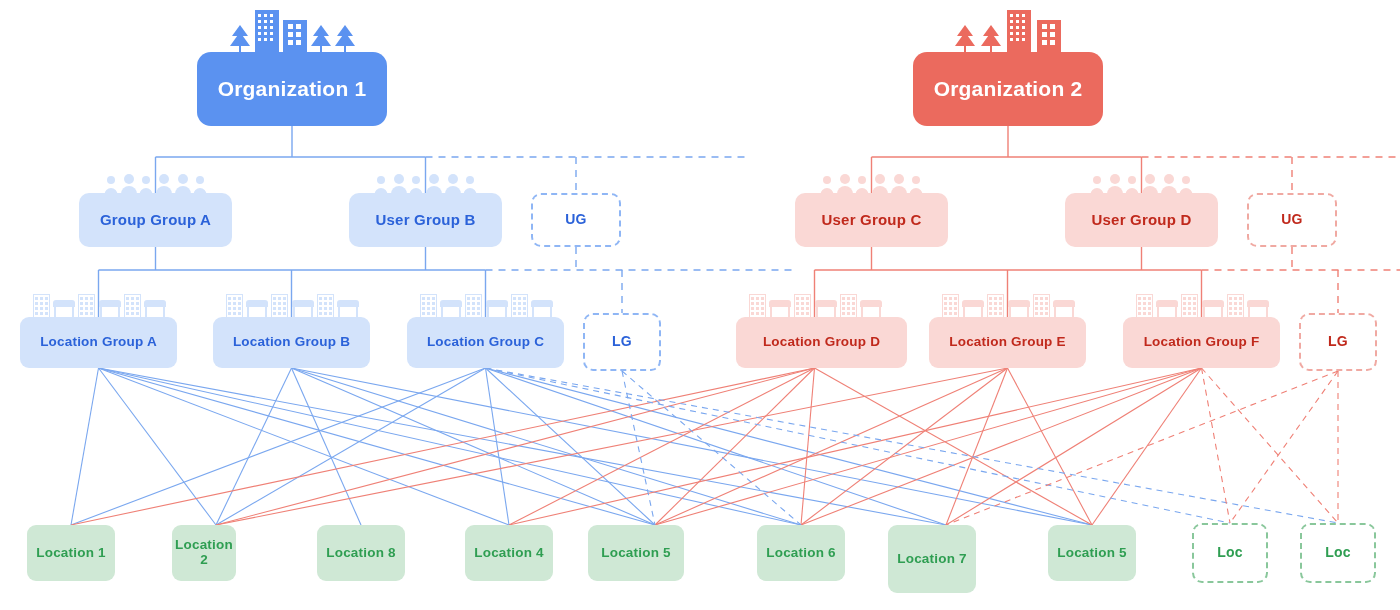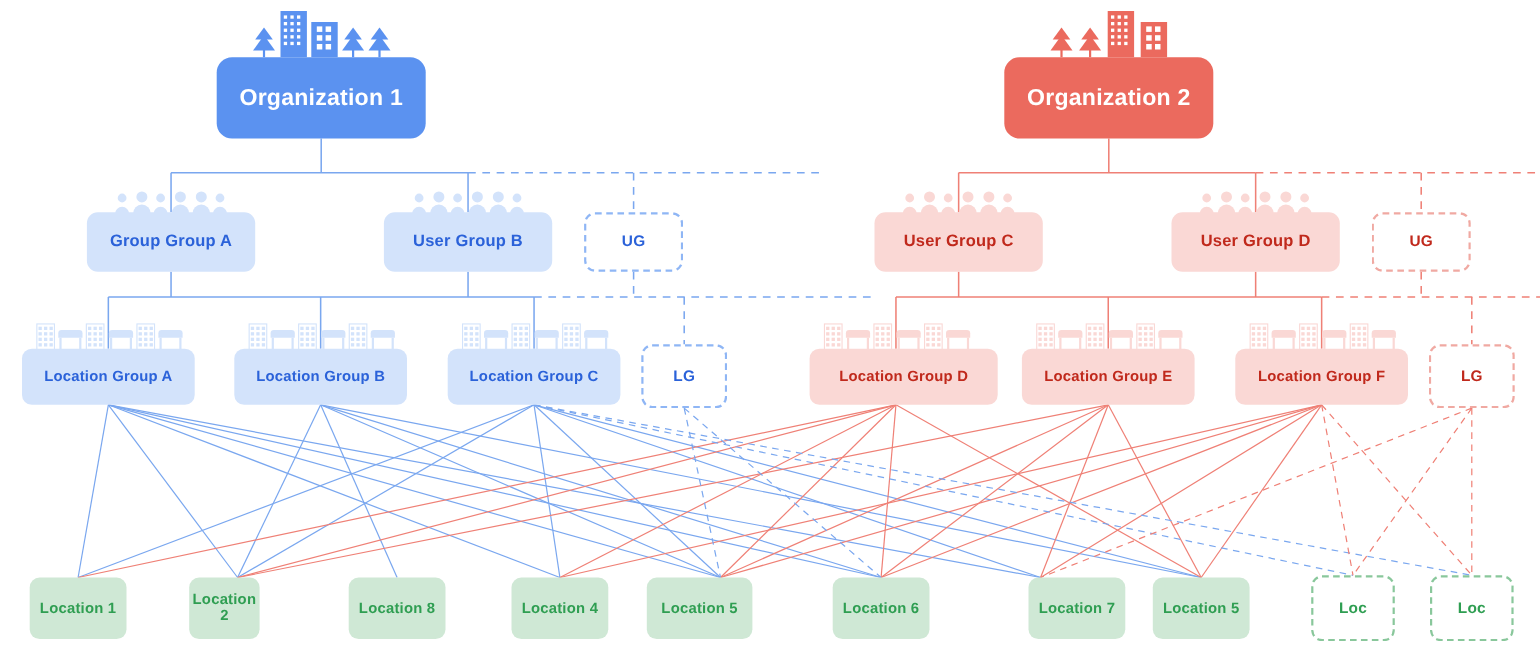--- a/index.html
+++ b/index.html
@@ -705,21 +705,21 @@
       </div>
       <div class="node loc" style="left: 465px; top: 525px; width: 88px; height: 56px;">
         <span>Location 4</span>
       </div>
       <div class="node loc" style="left: 588px; top: 525px; width: 96px; height: 56px;">
         <span>Location 5</span>
       </div>
       <div class="node loc" style="left: 757px; top: 525px; width: 88px; height: 56px;">
         <span>Location 6</span>
       </div>
-      <div class="node loc" style="left: 935px; top: 525px; width: 88px; height: 56px;">
+      <div class="node loc" style="left: 888px; top: 525px; width: 88px; height: 68px;">
         <span>Location 7</span>
       </div>
       <div class="node loc" style="left: 1048px; top: 525px; width: 88px; height: 56px;">
         <span>Location 5</span>
       </div>
       <div class="node ghost green" style="left: 1192px; top: 523px; width: 76px; height: 60px;">
         <span>Loc</span>
       </div>
       <div class="node ghost green" style="left: 1300px; top: 523px; width: 76px; height: 60px;">
         <span>Loc</span>

